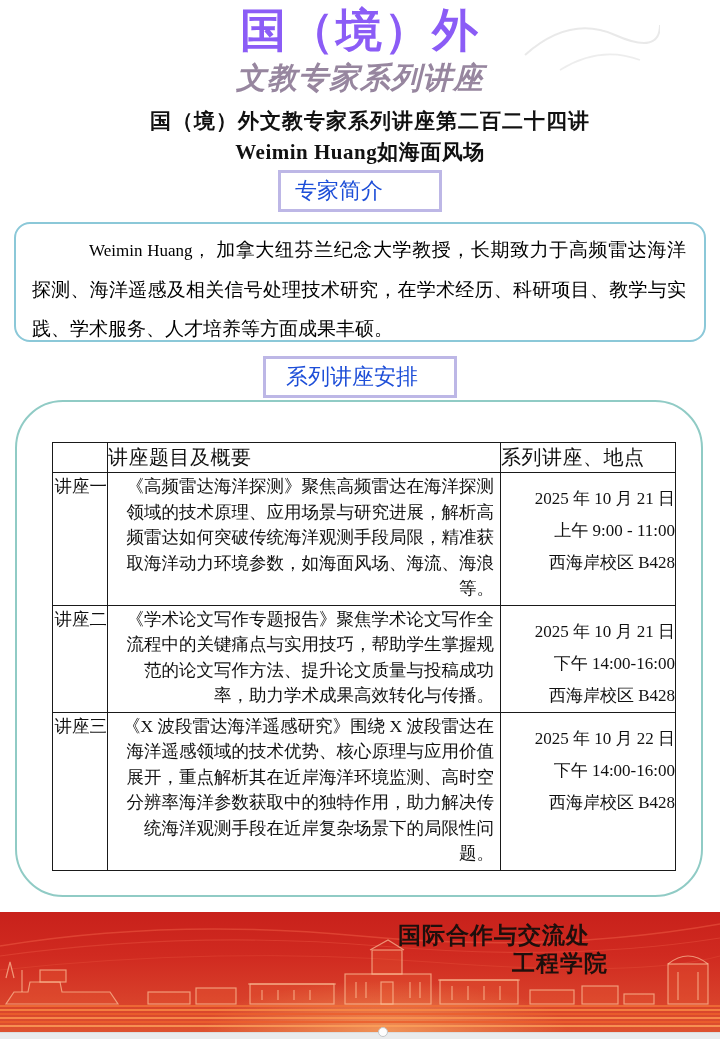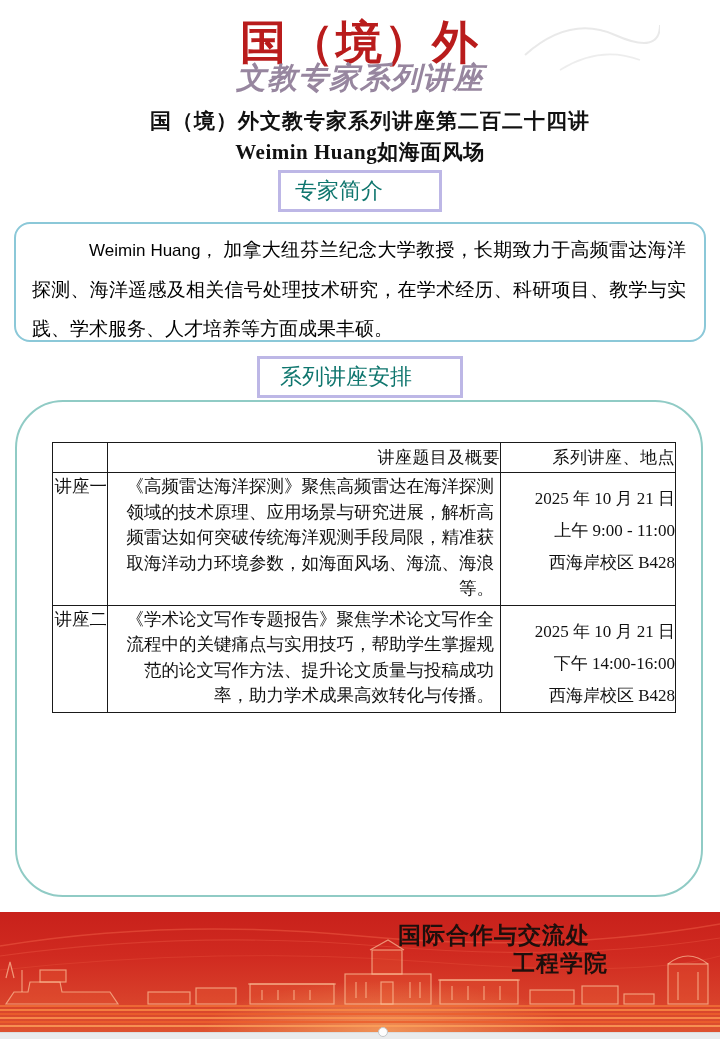--- a/index.html
+++ b/index.html
@@ -5,23 +5,23 @@
   * { margin:0; padding:0; box-sizing:border-box; }
   html,body { width:720px; }
   body {
     width:720px; height:1039px; position:relative; background:#ffffff;
     font-family:"Liberation Serif","DejaVu Serif",serif; color:#111;
     overflow:hidden;
   }
   
   .logo-swirl { position:absolute; left:520px; top:10px; opacity:.45; }
   .logo-line1 {
-    position:absolute; top:12px; left:0; width:720px; text-align:center;
+    position:absolute; top:0; left:0; width:720px; text-align:center;
     font-family:"Liberation Sans","DejaVu Sans",sans-serif;
-    font-size:46px; font-weight:bold; color:#b91c1c; letter-spacing:2px;
+    font-size:46px; font-weight:bold; color:#8b5cf6; letter-spacing:2px;
   }
   .logo-line2 {
     position:absolute; top:58px; left:0; width:720px; text-align:center;
     font-family:"Liberation Sans","DejaVu Sans",sans-serif;
     font-size:30px; font-weight:bold; font-style:italic; color:#97869F;
     letter-spacing:1px;
   }
   
   .title1 {
     position:absolute; top:107px; left:10px; width:720px; text-align:center;
@@ -29,53 +29,53 @@
   }
   .title2 {
     position:absolute; top:138px; left:0; width:720px; text-align:center;
     font-size:21px; font-weight:bold; letter-spacing:.5px;
   }
   .title2 .en { font-family:Liberation Serif, serif; }
   
   .sec-label {
     position:absolute; left:50%; transform:translateX(-50%);
     border:3px solid #BDB7E6; background:#fff;
-    font-size:22px; line-height:32px; color:#0f766e;
+    font-size:22px; line-height:32px; color:#1d4ed8;
     padding:2px 14px;
   }
   .sec-label.first  { top:170px; padding-right:56px; }
-  .sec-label.second { top:356px; padding-right:48px; padding-left:20px; }
+  .sec-label.second { top:356px; padding-right:36px; padding-left:20px; }
   
   .intro-box {
     position:absolute; top:222px; left:14px; width:692px; height:120px;
     border:2px solid #8BC8D8; border-radius:16px; background:#fff;
     padding:6px 18px 0 16px;
   }
   .intro-box p {
     font-size:19px; line-height:39px; text-align:justify; text-indent:3em;
     color:#000;
   }
-  .intro-box .en { font-family:Liberation Sans, sans-serif; font-size:17px; }
+  .intro-box .en { font-family:Liberation Serif, serif; font-size:17px; }
   
   .sched-box {
     position:absolute; top:400px; left:15px; width:688px; height:497px;
     border:2px solid #90CBC5; border-radius:48px; background:#fff;
   }
   table.sched {
     position:absolute; left:35px; top:40px; width:623px;
     border-collapse:collapse; table-layout:fixed;
   }
   table.sched col.c1 { width:55px; }
   table.sched col.c2 { width:393px; }
   table.sched col.c3 { width:175px; }
   table.sched th, table.sched td {
     border:1.8px solid #1a1a1a; vertical-align:top;text-align:right;
   }
   table.sched th {
-    height:30px; font-weight:normal; font-size:17px; text-align:right;
+    height:30px; font-weight:normal; font-size:20px; text-align:left;
     vertical-align:middle; letter-spacing:.5px;margin-top:40px;
   }
   td.lbl { font-size:17.5px; text-align:center; padding-top:1px; }
   td.sum { font-size:17.5px; line-height:25.5px; padding:1px 6px 3px 7px; text-align:justify; }
   td.whe { font-size:17px; line-height:32px; text-align:center; padding-top:10px; }
   tr.r1 td { height:127px; }
   tr.r2 td { height:102px; }
   tr.r3 td { height:158px; }
   
   .banner {
@@ -144,20 +144,29 @@
         <div>2025 年 10 月 21 日</div>
         <div>上午 9:00 - 11:00</div>
         <div>西海岸校区 B428</div>
       </td>
     </tr>
     <tr class="r2">
       <td class="lbl">讲座二</td>
       <td class="sum">《学术论文写作专题报告》聚焦学术论文写作全流程中的关键痛点与实用技巧，帮助学生掌握规范的论文写作方法、提升论文质量与投稿成功率，助力学术成果高效转化与传播。</td>
       <td class="whe">
         <div>2025 年 10 月 21 日</div>
+        <div>下午 14:00-16:00</div>
+        <div>西海岸校区 B428</div>
+      </td>
+    </tr>
+    <tr class="r3">
+      <td class="lbl">讲座三</td>
+      <td class="sum">《X 波段雷达海洋遥感研究》围绕 X 波段雷达在海洋遥感领域的技术优势、核心原理与应用价值展开，重点解析其在近岸海洋环境监测、高时空分辨率海洋参数获取中的独特作用，助力解决传统海洋观测手段在近岸复杂场景下的局限性问题。</td>
+      <td class="whe">
+        <div>2025 年 10 月 22 日</div>
         <div>下午 14:00-16:00</div>
         <div>西海岸校区 B428</div>
       </td>
     </tr>
   </tbody>
     </table>
 </div>
 
 <div class="banner">
   <svg width="720" height="120" viewBox="0 0 720 120">

